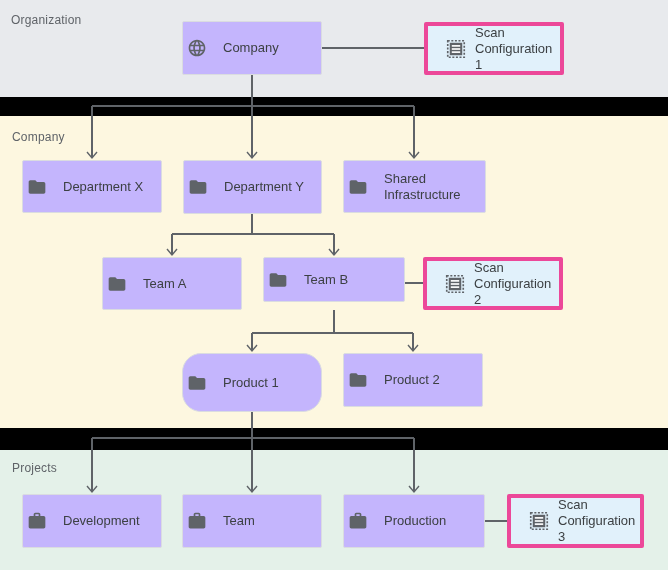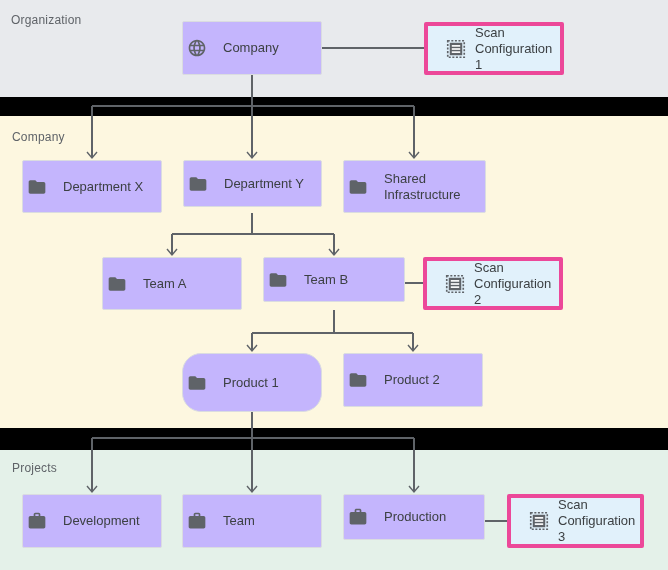--- a/index.html
+++ b/index.html
@@ -139,21 +139,21 @@
 
   <div class="node" style="left:22px; top:160px; width:140px; height:53px;">
     <span class="icon">
       <svg viewBox="0 0 24 24" width="20" height="20">
           <path fill="#5f6368" d="M10 4H4c-1.1 0-1.99.9-1.99 2L2 18c0 1.1.9 2 2 2h16c1.1 0 2-.9 2-2V8c0-1.1-.9-2-2-2h-8l-2-2z"></path>
         </svg>
     </span>
     <span class="node-label">Department X</span>
   </div>
 
-  <div class="node" style="left:183px; top:160px; width:139px; height:47px;">
+  <div class="node" style="left:183px; top:160px; width:139px; height:54px;">
     <span class="icon">
       <svg viewBox="0 0 24 24" width="20" height="20">
           <path fill="#5f6368" d="M10 4H4c-1.1 0-1.99.9-1.99 2L2 18c0 1.1.9 2 2 2h16c1.1 0 2-.9 2-2V8c0-1.1-.9-2-2-2h-8l-2-2z"></path>
         </svg>
     </span>
     <span class="node-label">Department Y</span>
   </div>
 
   <div class="node" style="left:343px; top:160px; width:143px; height:53px;">
     <span class="icon">
@@ -226,21 +226,21 @@
 
   <div class="node" style="left:182px; top:494px; width:140px; height:54px;">
     <span class="icon">
       <svg viewBox="0 0 24 24" width="20" height="20">
           <path fill="#5f6368" d="M20 6h-4V4c0-1.11-.89-2-2-2h-4c-1.11 0-2 .89-2 2v2H4c-1.11 0-1.99.89-1.99 2L2 19c0 1.11.89 2 2 2h16c1.11 0 2-.89 2-2V8c0-1.11-.89-2-2-2zm-6 0h-4V4h4v2z"></path>
         </svg>
     </span>
     <span class="node-label">Team</span>
   </div>
 
-  <div class="node" style="left:343px; top:494px; width:142px; height:46px;">
+  <div class="node" style="left:343px; top:494px; width:142px; height:54px;">
     <span class="icon">
       <svg viewBox="0 0 24 24" width="20" height="20">
           <path fill="#5f6368" d="M20 6h-4V4c0-1.11-.89-2-2-2h-4c-1.11 0-2 .89-2 2v2H4c-1.11 0-1.99.89-1.99 2L2 19c0 1.11.89 2 2 2h16c1.11 0 2-.89 2-2V8c0-1.11-.89-2-2-2zm-6 0h-4V4h4v2z"></path>
         </svg>
     </span>
     <span class="node-label">Production</span>
   </div>
 
   <div class="node scan" style="left:507px; top:494px; width:137px; height:54px;">
     <span class="icon">

